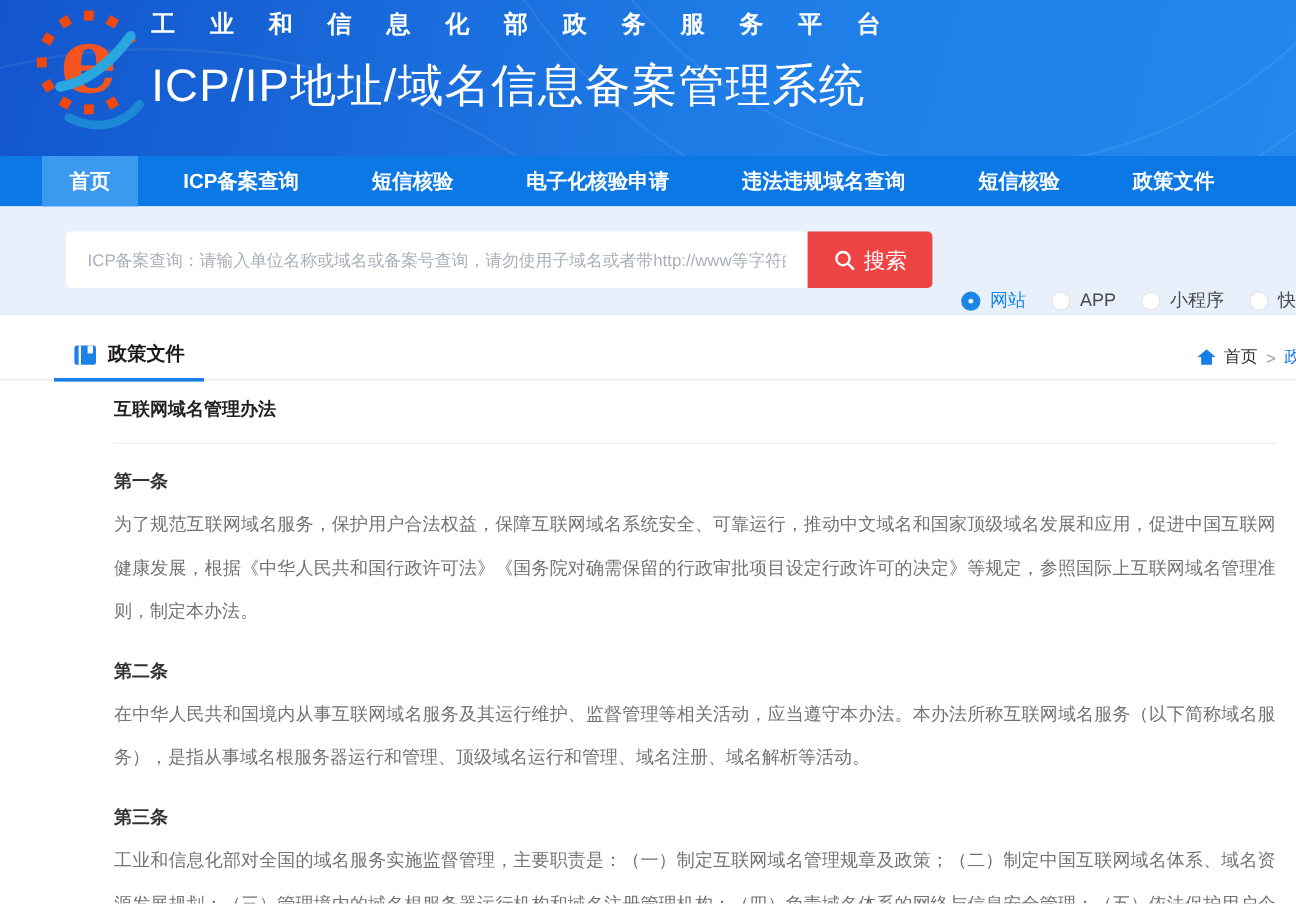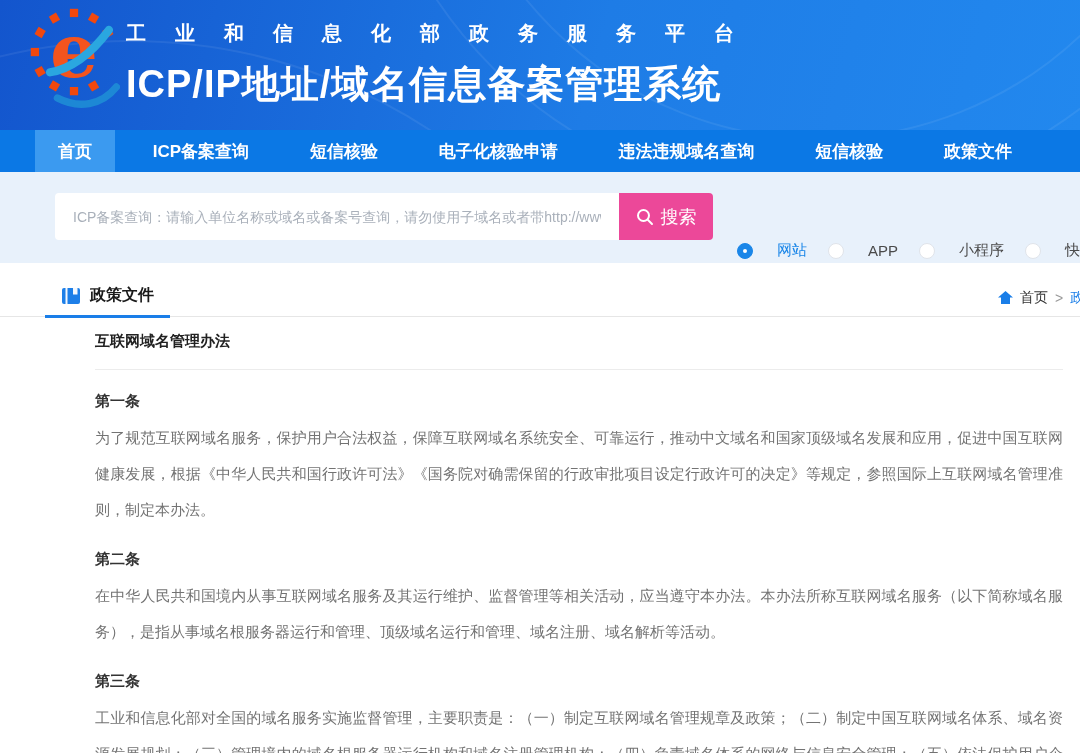--- a/index.html
+++ b/index.html
@@ -7,44 +7,44 @@
     font-family:"Liberation Sans","DejaVu Sans",sans-serif; }
 
   
   .header { position:relative; height:130px; overflow:hidden;
     background:linear-gradient(105deg,#1355cd 0%,#1e7ce6 55%,#2288ee 100%); }
   .header .arc { position:absolute; border-radius:50%; border:2px solid rgba(255,255,255,.07); }
   .arc1 { width:900px; height:900px; right:-180px; top:-700px; }
   .arc2 { width:760px; height:760px; right:-120px; top:-620px; }
   .arc3 { width:1100px; height:1100px; left:-420px; top:40px; border-width:3px; }
   .logo { position:absolute; left:28px; top:6px; }
-  .header-text { position:absolute; left:126px; top:20px; color:#fff; }
+  .header-text { position:absolute; left:126px; top:7px; color:#fff; }
   .platform-name { font-size:20px; font-weight:600; letter-spacing:29px; white-space:nowrap; }
-  .system-title { margin-top:12px; font-size:38px; font-weight:700; letter-spacing:1px; white-space:nowrap; }
+  .system-title { margin-top:12px; font-size:38px; font-weight:400; letter-spacing:1px; white-space:nowrap; }
 
   
   .nav { height:42px; background:#0b78e5; display:flex; align-items:stretch;
     padding:0 45px 0 35px; justify-content:space-between; }
   .nav-item { display:flex; align-items:center; padding:0 23px; color:#fff;
     font-size:17px; font-weight:bold; cursor:pointer; white-space:nowrap; }
   .nav-item.active { background:#3b9af0; }
 
   
   .search-section { height:91px; background:#e8f1fb; padding:21px 0 0 55px;
     display:flex; overflow:hidden; }
   .search-input { width:655px; height:47px; border:none; outline:none;
     border-radius:4px 0 0 4px; padding:0 18px; font-size:14px; color:#333;
     font-family:inherit; }
   .search-input::placeholder { color:#a9b0ba; }
-  .search-btn { width:110px; height:47px; border:none; background:#ec4899; color:#fff;
+  .search-btn { width:110px; height:47px; border:none; background:#ef4444; color:#fff;
     font-size:18px; border-radius:0 4px 4px 0; display:flex; align-items:center;
     justify-content:center; gap:7px; cursor:pointer; font-family:inherit; }
   .radio-group { display:flex; align-items:center; gap:21px; margin-left:24px;
     align-self:flex-end; margin-bottom:3px; white-space:nowrap; }
-  .type { display:flex; align-items:center; gap:24px; cursor:pointer; }
+  .type { display:flex; align-items:center; gap:8px; cursor:pointer; }
   .radio { width:16px; height:16px; border-radius:50%; background:#fff;
     border:1px solid #e0e4ea; position:relative; flex:none; }
   .type.selected .radio { background:#1a86e8; border-color:#1a86e8; }
   .type.selected .radio::after { content:""; position:absolute; left:5px; top:5px;
     width:4px; height:4px; border-radius:50%; background:#fff; }
   .type .tlabel { font-size:15px; color:#4a4a4a; }
   .type.selected .tlabel { color:#1a86e8; }
 
   
   .content { background:#fff; }

